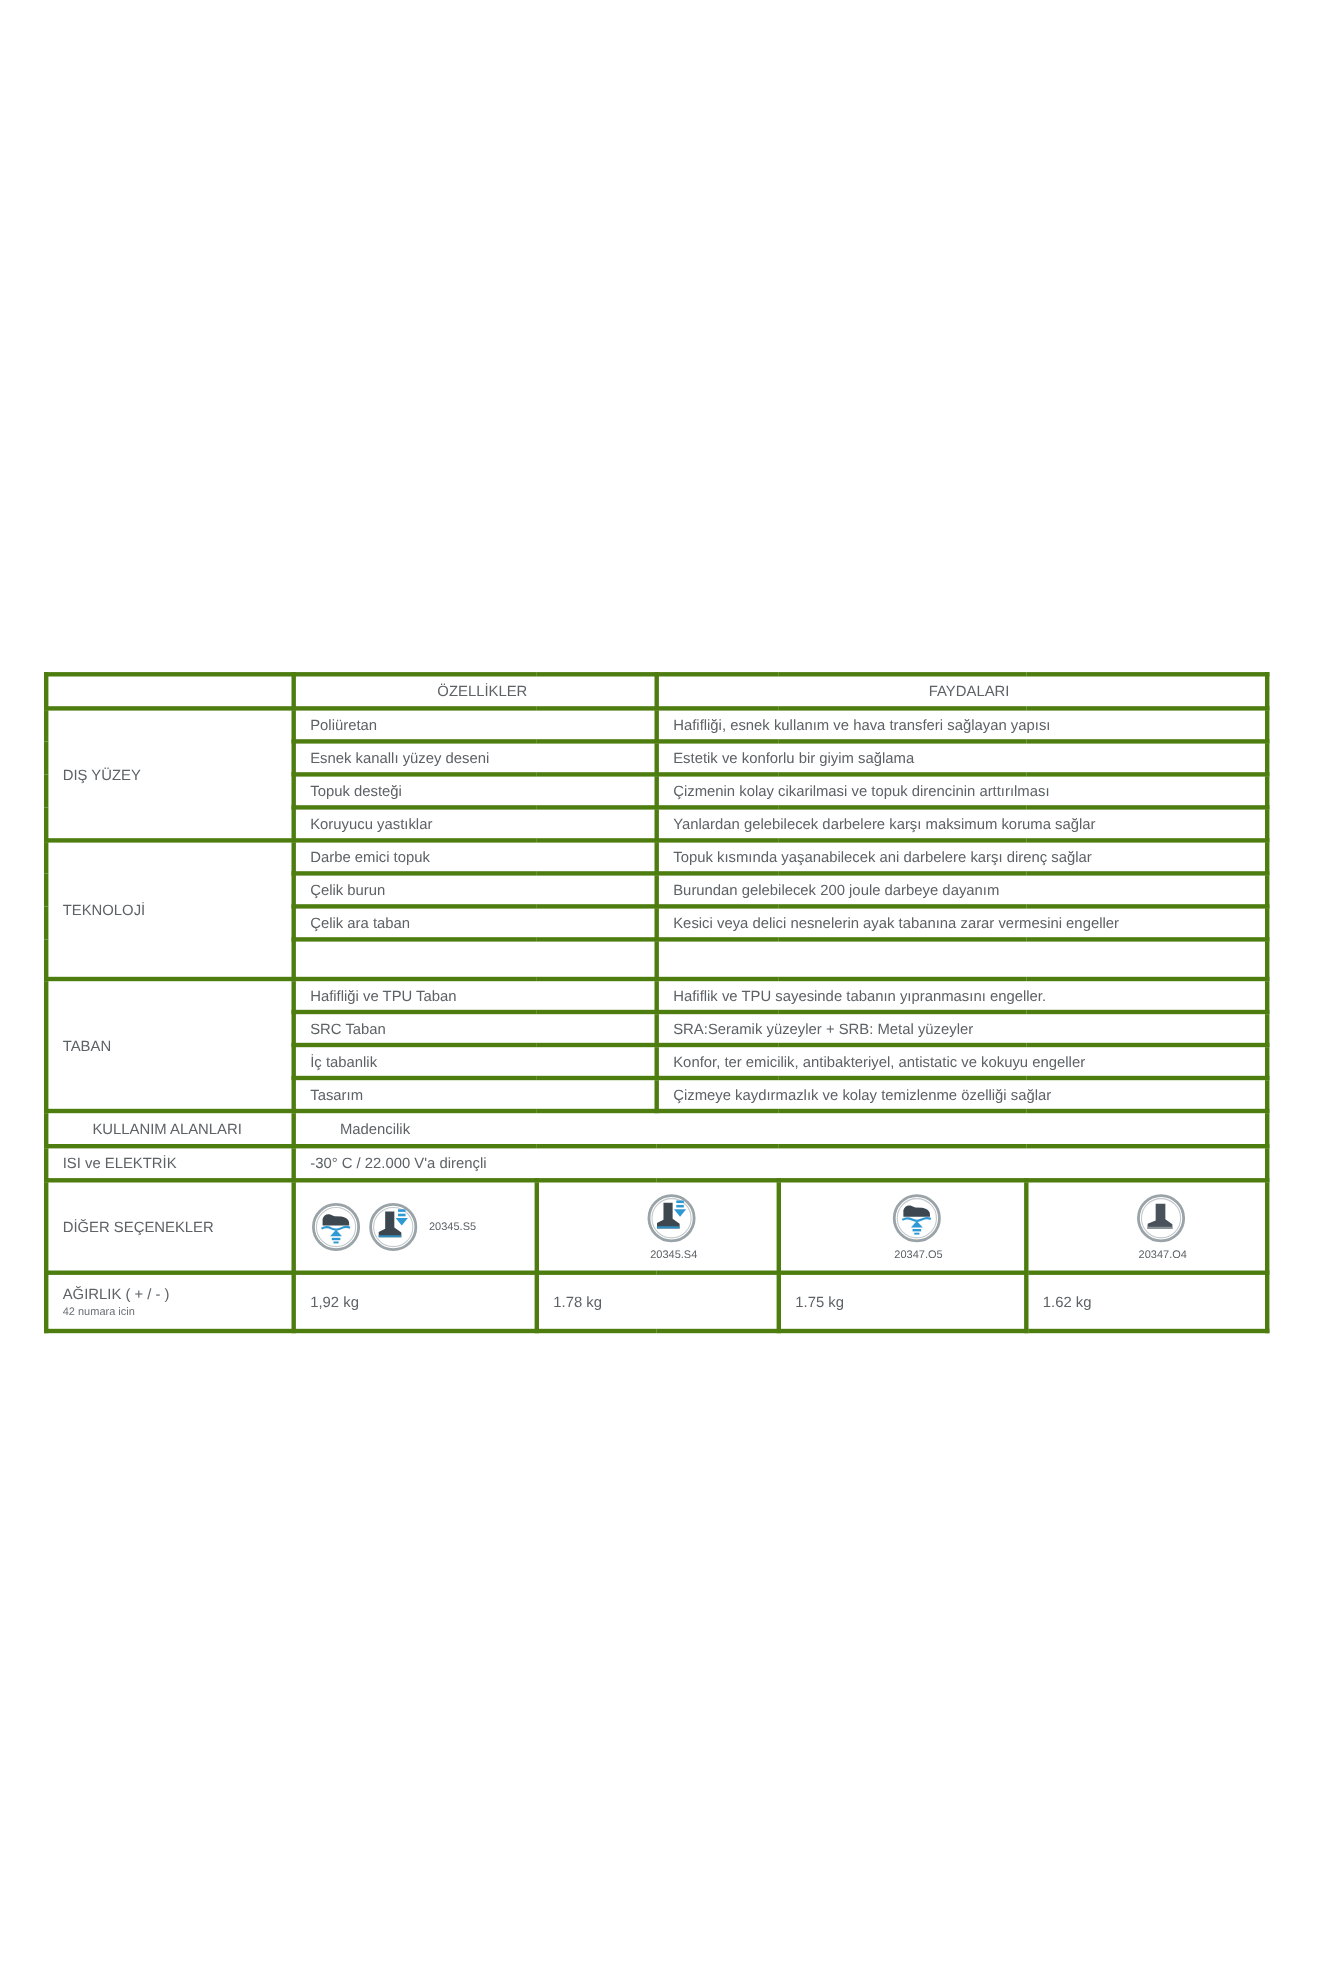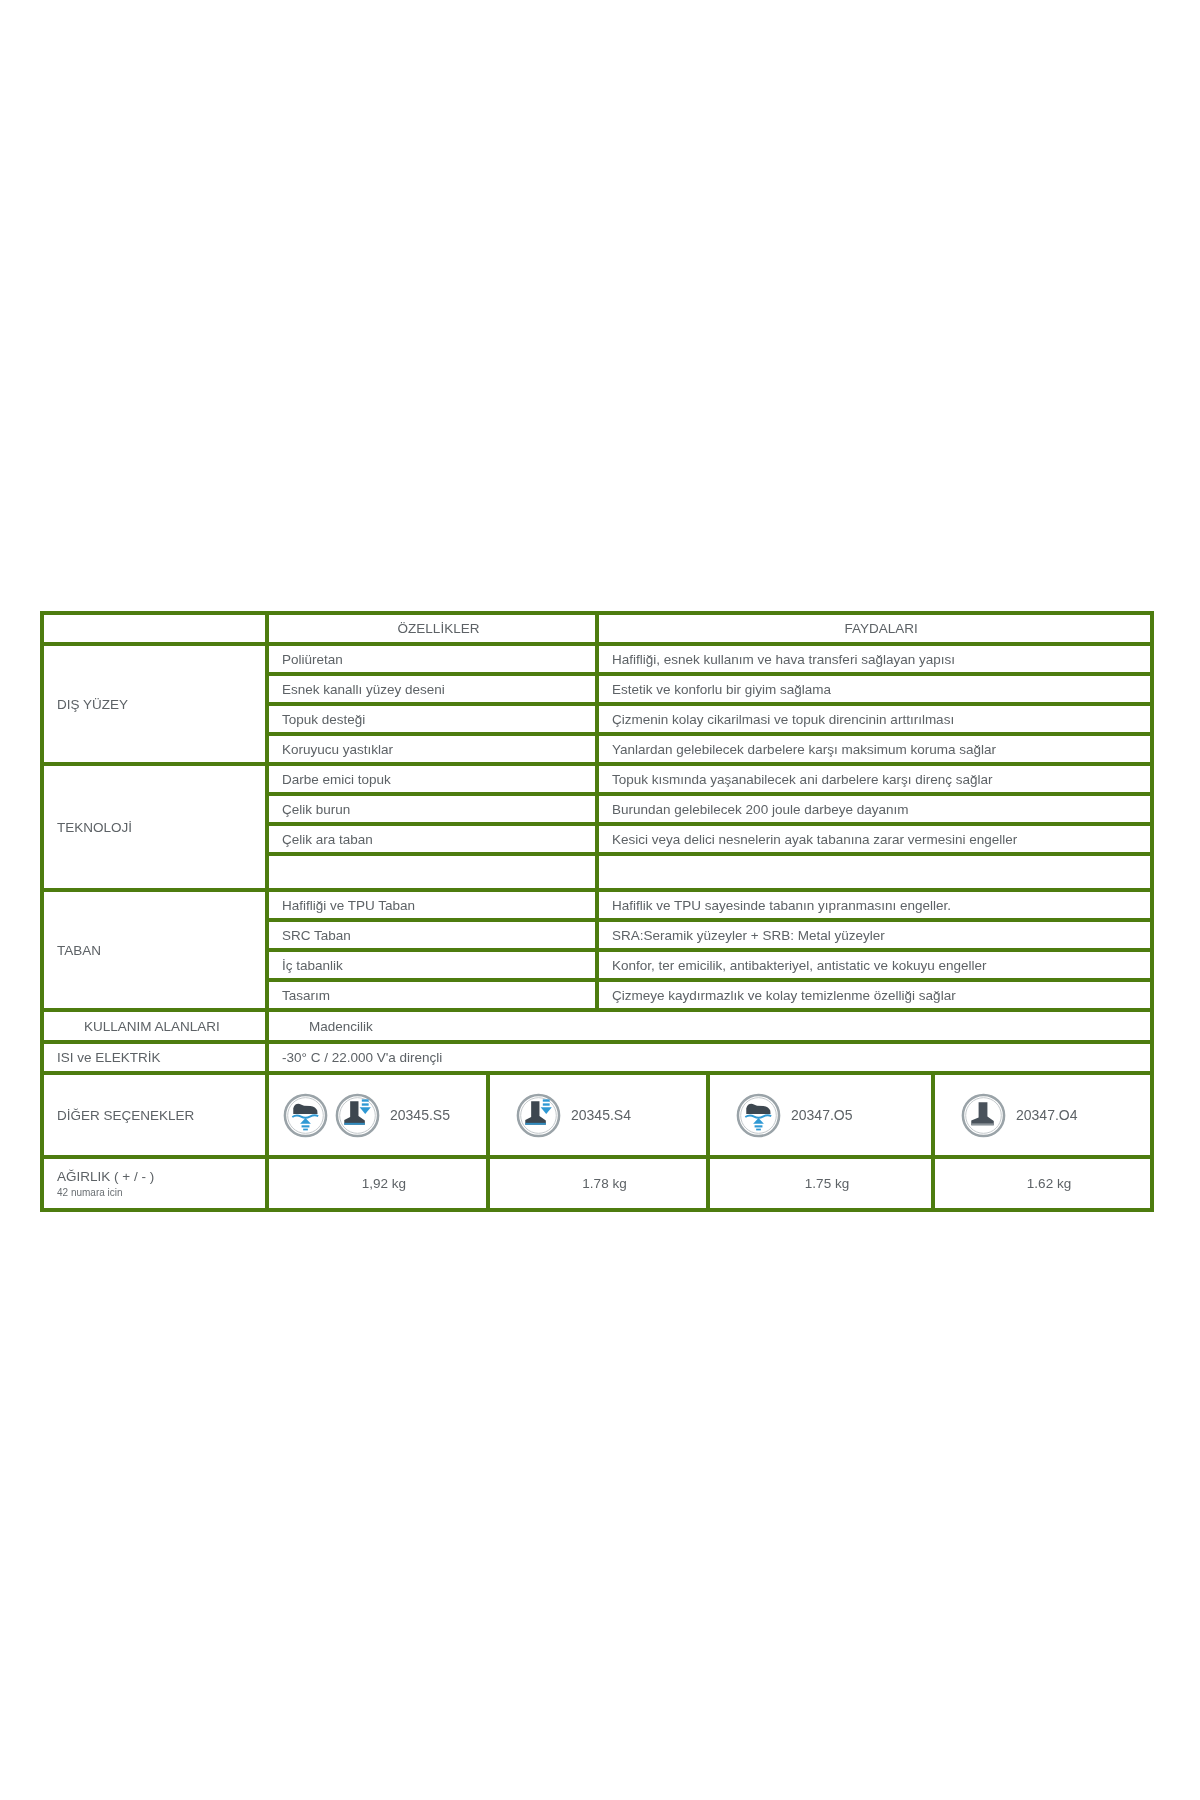--- a/index.html
+++ b/index.html
@@ -36,23 +36,23 @@
   tr.r-empty td { height: 36px; }
   tr.r-usage td { height: 32px; padding-left: 40px; }
   tr.r-heat td { height: 31px; }
   tr.r-options td { height: 84px; }
   tr.r-weight td { height: 53px; }
   td.c-label { padding-left: 10px; }
   td.c-weight-label { vertical-align: middle; padding-left: 10px; white-space: normal; }
   .w-sub { font-size: 10px; color: #6a6f73; margin-top: 3px; }
   td.c-opt { padding: 0 0 0 12px; }
   .opt-box { display: flex; align-items: center; gap: 5px; }
-  .opt-box.pad { padding-left: 12px; }
-  .opt-code { font-size: 14px; color: #5d6266; padding-left: 4px; }
-  td.c-kg { text-align: center; padding: 0; font-size: 14px; }
+  .opt-box.pad { padding-left: 12px; flex-direction: column; }
+  .opt-code { font-size: 10px; color: #5d6266; padding-left: 4px; }
+  td.c-kg { text-align: left; padding: 0; font-size: 14px; }
   .icon { width: 47px; height: 47px; flex: 0 0 auto; display: block; }
 </style>
 </head>
 <body>
 
 <svg width="0" height="0" style="position:absolute">
   <defs>
     <g id="ring">
       <circle cx="24" cy="24" r="21" fill="#ffffff" stroke="#9aa3a8" stroke-width="2.6"></circle>
       <circle cx="24" cy="24" r="18.2" fill="none" stroke="#c3c8cb" stroke-width="1"></circle>

